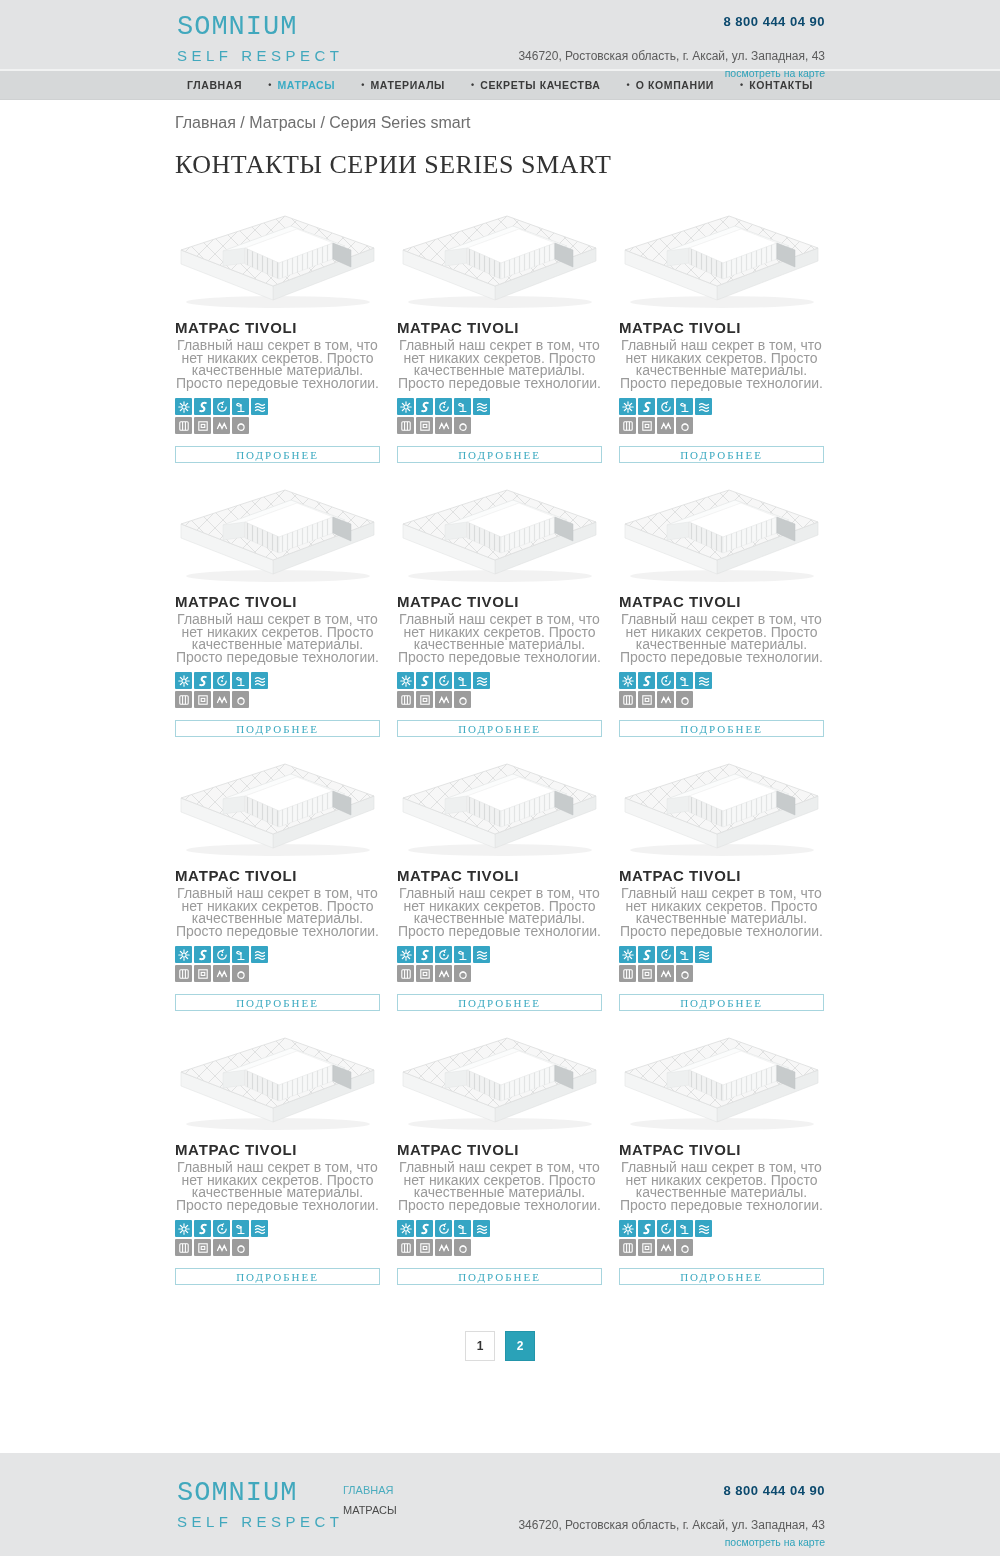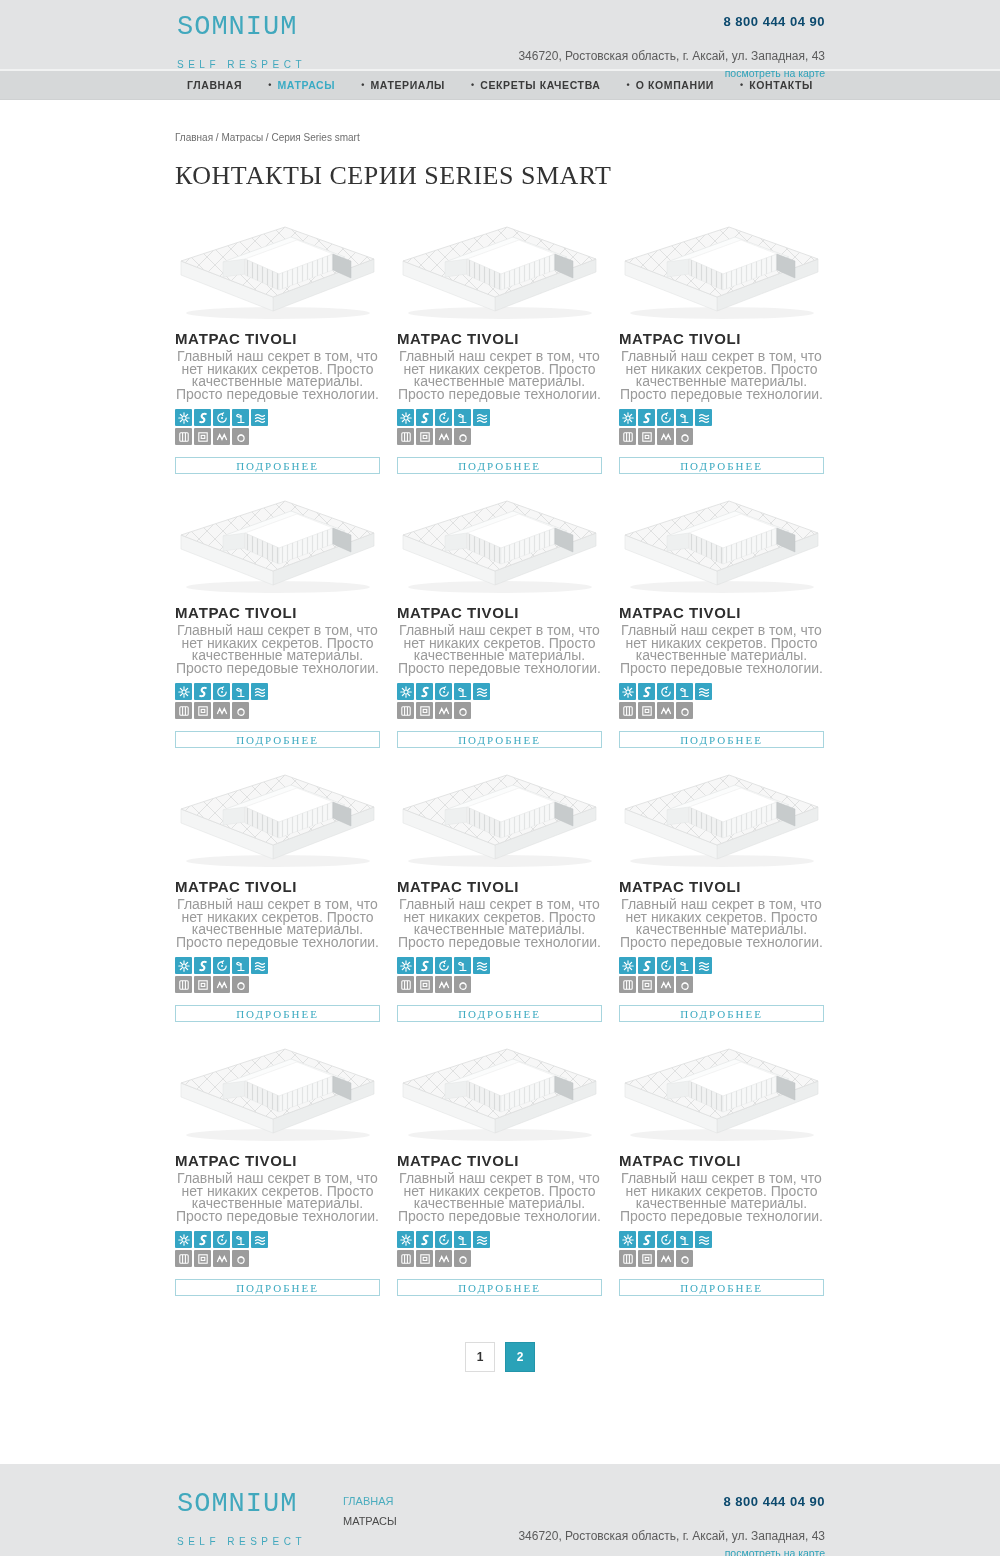--- a/index.html
+++ b/index.html
@@ -4,35 +4,35 @@
 <style>
   * { margin:0; padding:0; box-sizing:border-box; }
   html,body { width:1000px; background:#fff; font-family:"Liberation Sans","DejaVu Sans",sans-serif; }
   .container { width:650px; margin:0 auto; position:relative; }
 
   
   .site-header { height:69px; background:#e2e3e4; }
   .site-header .container { height:100%; }
   .logo-block { position:absolute; left:2px; top:13px; cursor:pointer; }
   .logo-title { font-size:27px; color:#41a8bd; letter-spacing:1px; line-height:28px;font-family:Liberation Mono, monospace; }
-  .logo-sub { font-size:10px; color:#41a8bd; letter-spacing:4.5px; margin-top:18px; }
+  .logo-sub { font-size:15px; color:#41a8bd; letter-spacing:4.5px; margin-top:6px; }
   .header-right { position:absolute; right:0; top:14px; text-align:right; }
   .phone { font-size:13px; font-weight:bold; color:#0c4a6e; letter-spacing:.5px; }
   .address { font-size:12px; color:#5b5b5b; margin-top:20px; }
   .map-link { font-size:10.5px; color:#2fa3ba; margin-top:3px; cursor:pointer; display:inline-block; }
 
   
   .site-nav { height:31px; background:#d6d8d9; border-top:2px solid #f1f2f2; border-bottom:1px solid #cfd1d2; }
   .site-nav .container { display:flex; align-items:center; justify-content:space-between; height:100%; padding:0 12px; }
   .nav-item { font-size:10.5px; font-weight:bold; letter-spacing:.6px; color:#3a3a3a; text-transform:uppercase; cursor:pointer; display:flex; align-items:center; }
   .nav-item.active { color:#3aabc4; }
   .nav-item:not(:last-child)::after { content:"•"; color:#3a3a3a; font-size:9px; margin-left:26px; }
 
   
-  .breadcrumb { margin-top:32px; font-size:10px; color:#6e6e6e; }
+  .breadcrumb { margin-top:14px; font-size:16px; color:#6e6e6e; }
   .breadcrumb .crumb { cursor:pointer; }
   .breadcrumb .crumb:not(:last-child)::after { content:" / "; color:#6e6e6e; }
   h1.page-title { margin-top:18px; font-family:"Liberation Serif","DejaVu Serif",serif; font-weight:400; font-size:26px; letter-spacing:.5px; color:#333; }
 
   
   .grid { margin-top:26px; display:grid; grid-template-columns:repeat(3,205px); column-gap:17px; row-gap:17px; }
   .card { width:205px; display:flex; flex-direction:column; align-items:flex-start; }
   .card-img { width:205px; height:105px; cursor:pointer; }
   .card-img svg { width:100%; height:100%; display:block; }
   .card-title { margin-top:8px; font-size:15px; font-weight:bold; letter-spacing:.6px; color:#2e2e2e; cursor:pointer; }

